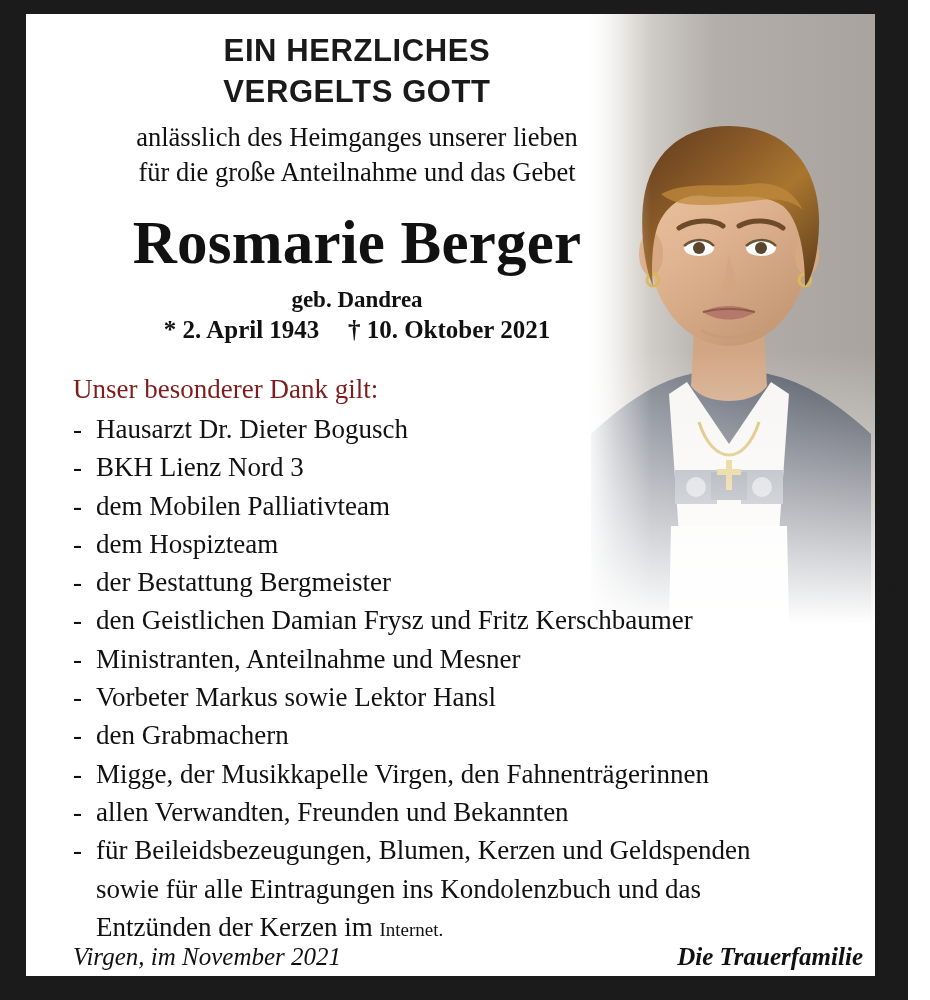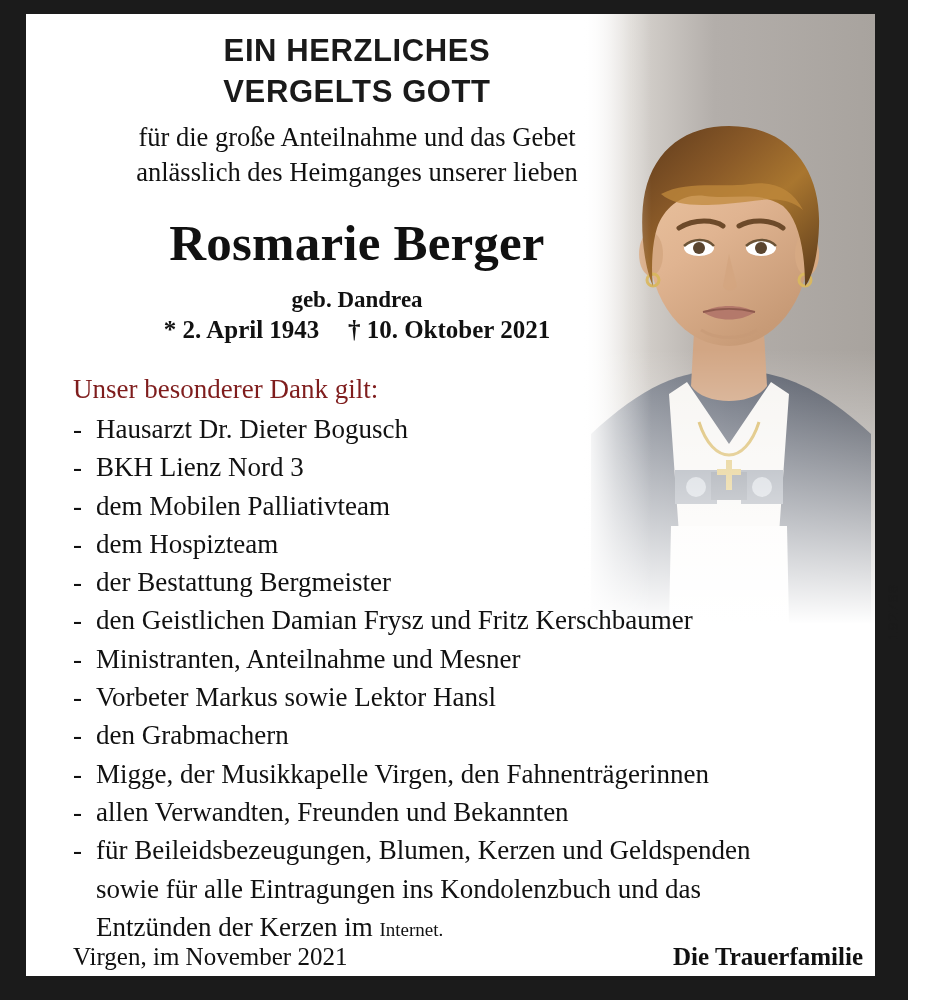--- a/index.html
+++ b/index.html
@@ -81,21 +81,21 @@
     color: #111111;
   }
 
   .deceased-name {
     position: absolute;
     left: 36px;
     top: 200px;
     width: 590px;
     text-align: center;
     font-weight: bold;
-    font-size: 51px;
+    font-size: 61px;
     line-height: 58px;
     letter-spacing: 0.2px;
     color: #111111;
   }
   .maiden {
     position: absolute;
     left: 36px;
     top: 272px;
     width: 590px;
     text-align: center;
@@ -157,20 +157,21 @@
   }
 
   .footer {
     position: absolute;
     left: 47px;
     top: 929px;
     width: 790px;
     display: flex;
     justify-content: space-between;
     align-items: baseline;
+    font-style: italic;
   }
   .footer .place {
     font-size: 25px;
     color: #111111;
   }
   .footer .family {
     font-size: 25px;
     font-weight: bold;
     color: #111111;
     margin-left: 24px;
@@ -292,22 +293,22 @@
       </div>
 
       <div class="txt-col">
 
         <div class="headline">
           <div>EIN HERZLICHES</div>
           <div>VERGELTS GOTT</div>
         </div>
 
         <div class="intro">
+          <div>anlässlich des Heimganges unserer lieben</div>
           <div>für die große Anteilnahme und das Gebet</div>
-          <div>anlässlich des Heimganges unserer lieben</div>
         </div>
 
         <div class="deceased-name">Rosmarie Berger</div>
         <div class="maiden">geb. Dandrea</div>
 
         <div class="dates">
           <span>*</span>
           <span>2. April 1943</span>
           <span class="sep"></span>
           <span>†</span>

